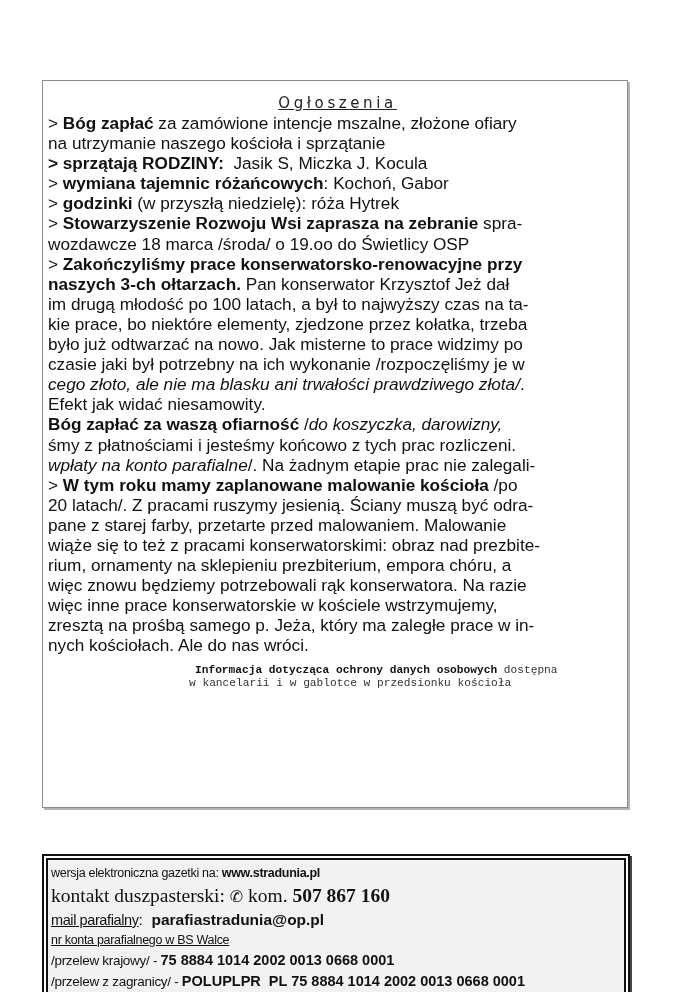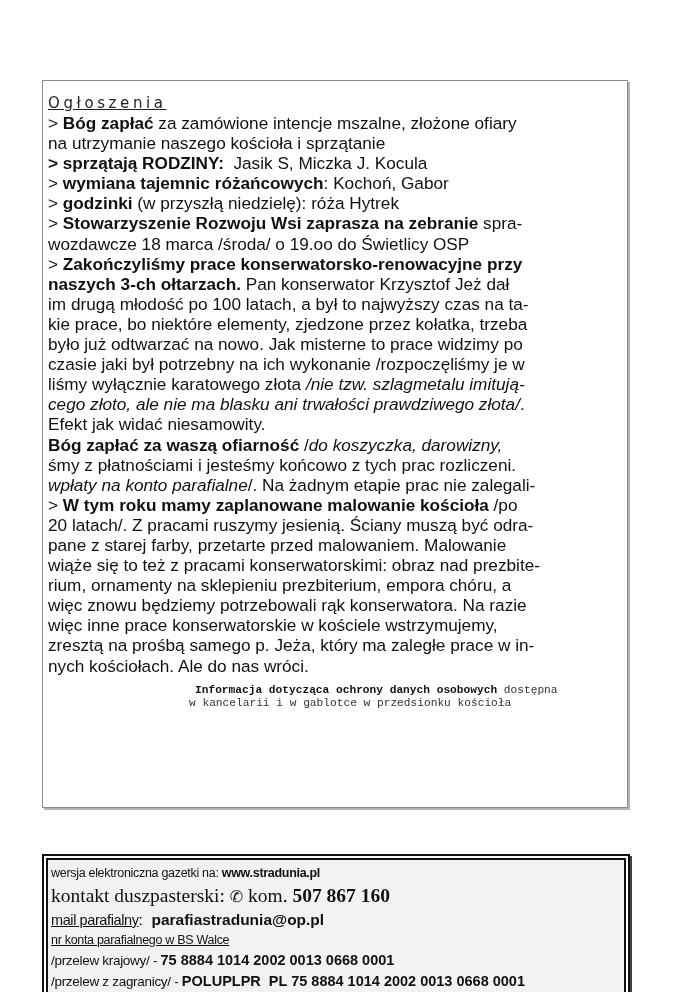--- a/index.html
+++ b/index.html
@@ -8,21 +8,21 @@
     position: absolute; left: 42px; top: 80px; width: 586px; height: 728px;
     border: 1px solid #8a8a8a;
     box-shadow: 2px 2px 0 #b5b5b5;
     box-sizing: border-box;
     padding: 13px 0 0 5px;
     font-family: "Liberation Sans", sans-serif;
     font-size: 17.2px; line-height: 20.1px; color: #111;
   }
   .heading {
     font-family: "DejaVu Sans", sans-serif; font-size: 15px; letter-spacing: 3.6px;
-    text-decoration: underline; color: #222; line-height: 19px;
+    text-decoration: underline; color: #222; line-height: 19px; text-align: center;
   }
   .p { white-space: nowrap; margin: 0; }
   b { font-weight: bold; }
   i { font-style: italic; }
   .gdpr {
     font-family: "Liberation Mono", monospace; font-size: 11.2px; line-height: 13px;
     color: #333; margin-top: 8px; padding-left: 147px; white-space: nowrap;
   }
   .gdpr .l2 { padding-left: 0; margin-left: -6px; }
   .gdpr b { color: #111; }
@@ -58,21 +58,20 @@
       <div class="p"><span style="white-space: pre;">&gt; </span><b style="white-space: pre;">wymiana tajemnic różańcowych</b><span style="white-space: pre;">: Kochoń, Gabor</span></div>
       <div class="p"><span style="white-space: pre;">&gt; </span><b style="white-space: pre;">godzinki</b><span style="white-space: pre;"> (w przyszłą niedzielę): róża Hytrek</span></div>
       <div class="p"><span style="white-space: pre;">&gt; </span><b style="white-space: pre;">Stowarzyszenie Rozwoju Wsi zaprasza na zebranie</b><span style="white-space: pre; text-align: center;"> spra-</span></div>
       <div class="p"><span style="white-space: pre;">wozdawcze 18 marca /środa/ o 19.oo do Świetlicy OSP</span></div>
       <div class="p"><span style="white-space: pre;">&gt; </span><b style="white-space: pre;">Zakończyliśmy prace konserwatorsko-renowacyjne przy</b></div>
       <div class="p"><b style="white-space: pre;">naszych 3-ch ołtarzach.</b><span style="white-space: pre;"> Pan konserwator Krzysztof Jeż dał</span></div>
       <div class="p"><span style="white-space: pre;">im drugą młodość po 100 latach, a był to najwyższy czas na ta-</span></div>
       <div class="p"><span style="white-space: pre;">kie prace, bo niektóre elementy, zjedzone przez kołatka, trzeba</span></div>
       <div class="p"><span style="white-space: pre;">było już odtwarzać na nowo. Jak misterne to prace widzimy po</span></div>
       <div class="p"><span style="white-space: pre;">czasie jaki był potrzebny na ich wykonanie /rozpoczęliśmy je w</span></div>
-      <div class="p"><span style="white-space: pre;">liśmy wyłącznie karatowego złota </span><i style="white-space: pre;">/nie tzw. szlagmetalu imitują-</i></div>
       <div class="p"><i style="white-space: pre;">cego złoto, ale nie ma blasku ani trwałości prawdziwego złota/</i><span style="white-space: pre;">.</span></div>
       <div class="p"><span style="white-space: pre;">Efekt jak widać niesamowity.</span></div>
       <div class="p"><b style="white-space: pre;">Bóg zapłać za waszą ofiarność</b><span style="white-space: pre;"> /</span><i style="white-space: pre;">do koszyczka, darowizny,</i></div>
       <div class="p"><span style="white-space: pre;">śmy z płatnościami i jesteśmy końcowo z tych prac rozliczeni.</span></div>
       <div class="p"><i style="white-space: pre;">wpłaty na konto parafialne</i><span style="white-space: pre;">/. Na żadnym etapie prac nie zalegali-</span></div>
       <div class="p"><span style="white-space: pre;">&gt; </span><b style="white-space: pre;">W tym roku mamy zaplanowane malowanie kościoła</b><span style="white-space: pre;"> /po</span></div>
       <div class="p"><span style="white-space: pre;">20 latach/. Z pracami ruszymy jesienią. Ściany muszą być odra-</span></div>
       <div class="p"><span style="white-space: pre;">pane z starej farby, przetarte przed malowaniem. Malowanie</span></div>
       <div class="p"><span style="white-space: pre;">wiąże się to też z pracami konserwatorskimi: obraz nad prezbite-</span></div>
       <div class="p"><span style="white-space: pre; margin-top: 24px;">rium, ornamenty na sklepieniu prezbiterium, empora chóru, a</span></div>

